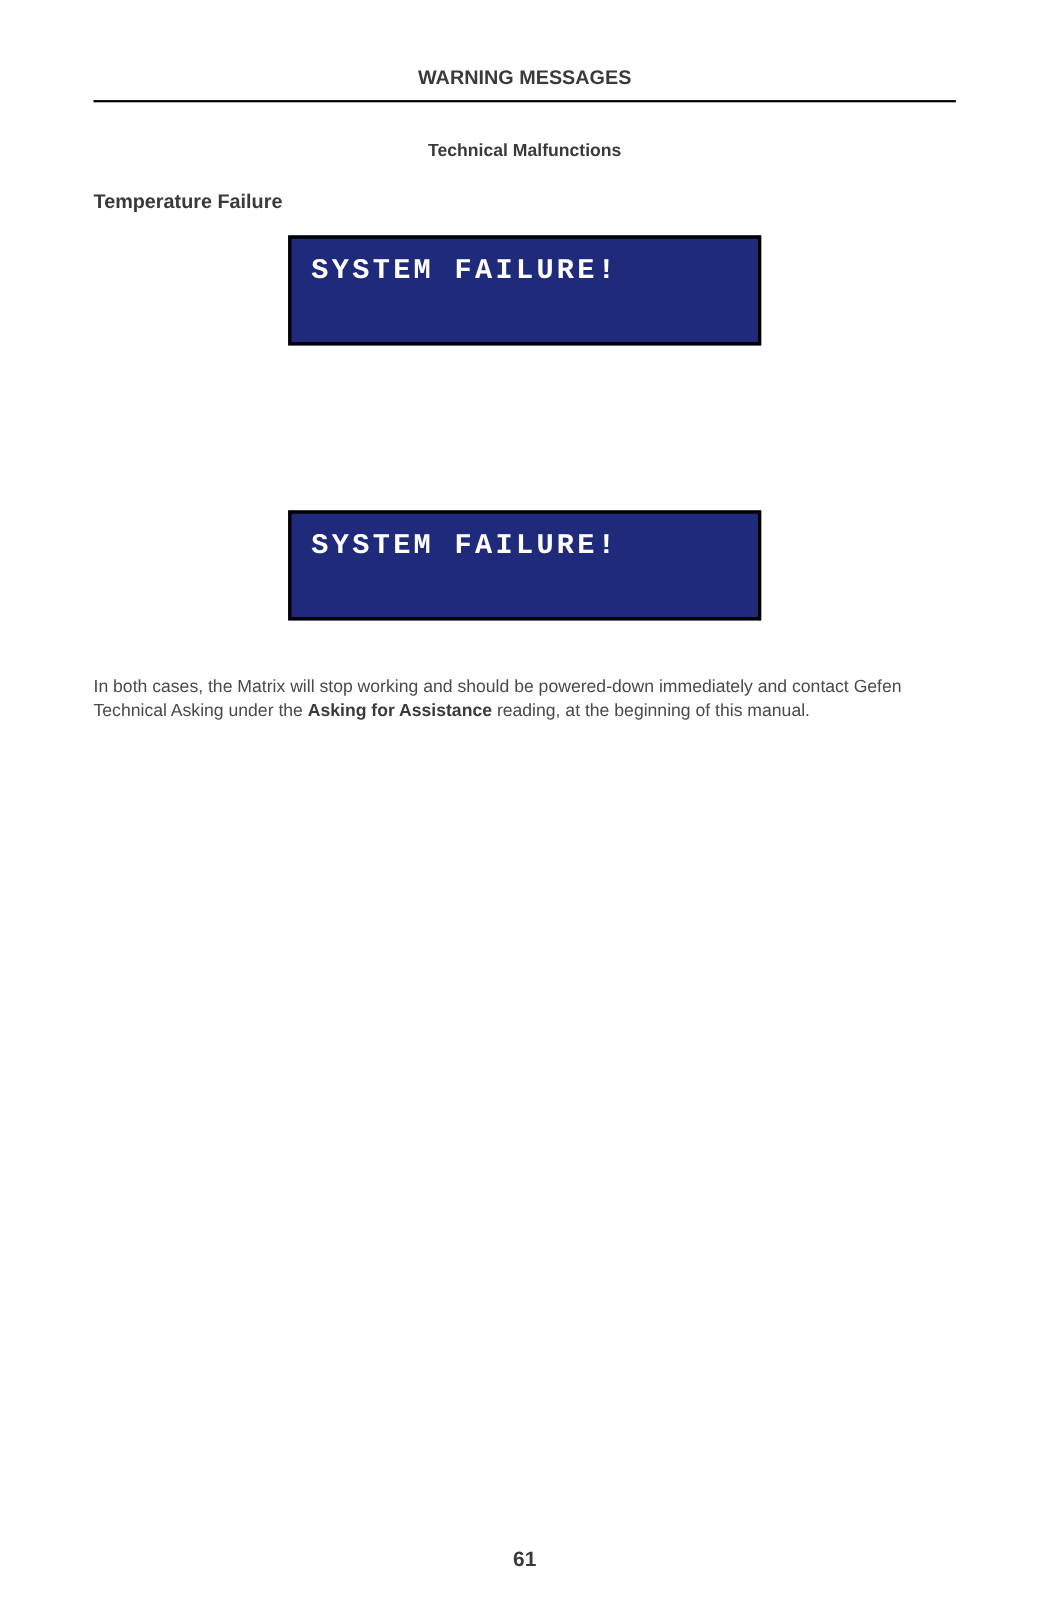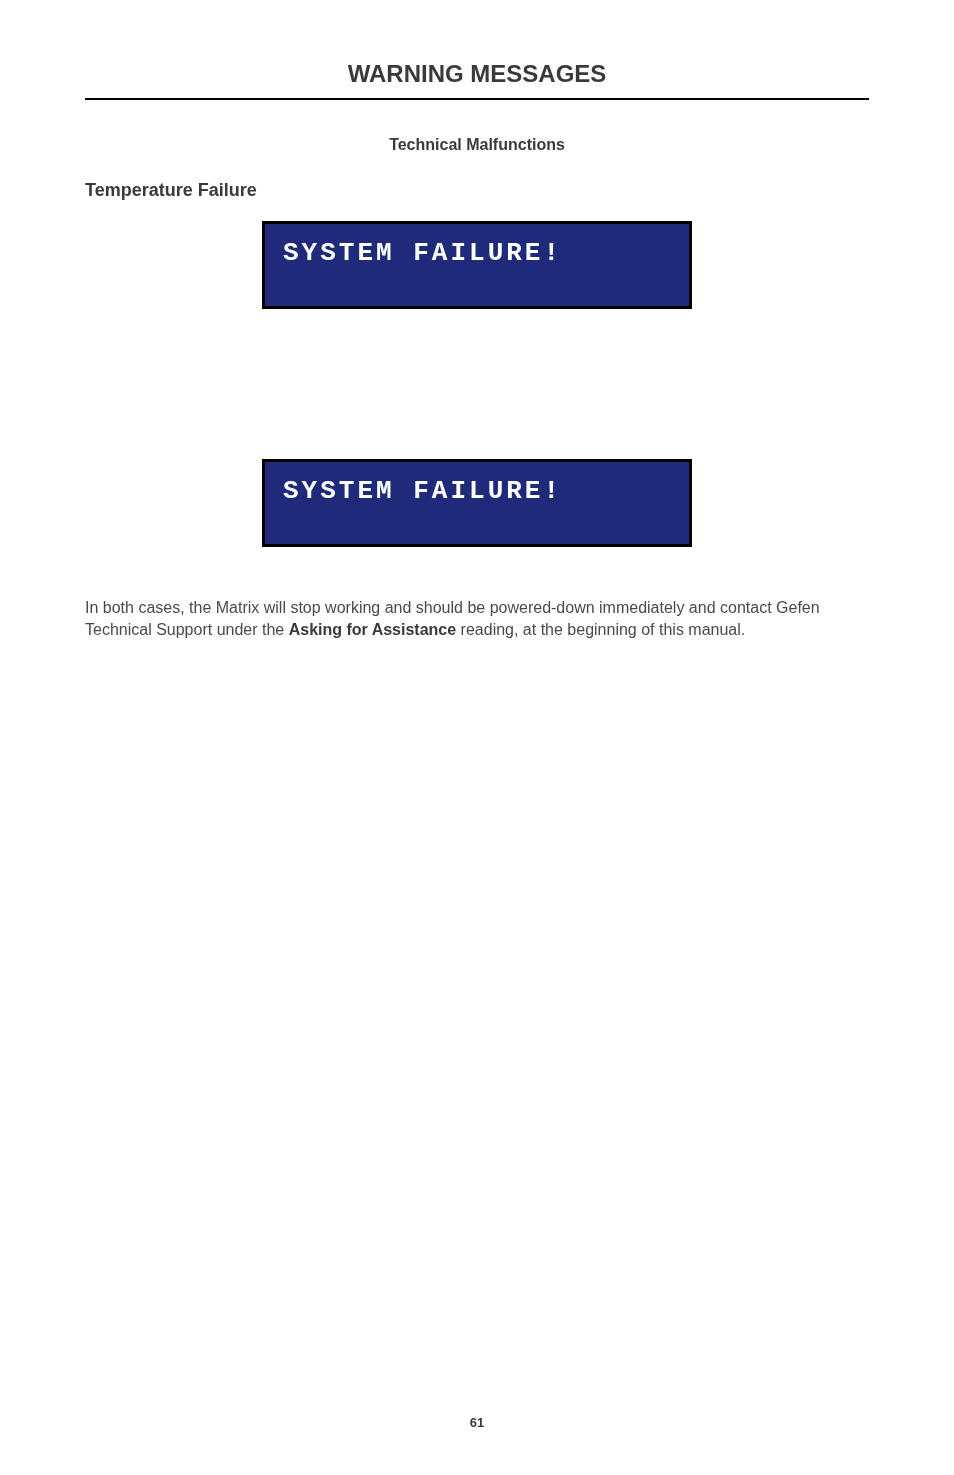--- a/index.html
+++ b/index.html
@@ -13,21 +13,21 @@
       width: 954px;
       height: 1475px;
       position: relative;
       color: #4a4a4a;
     }
     .page {
       padding: 60px 85px 40px 85px;
     }
     .page-title {
       text-align: center;
-      font-size: 24px;
+      font-size: 18px;
       font-weight: bold;
       color: #3a3a3a;
       padding-bottom: 10px;
       border-bottom: 2px solid #000;
       margin-bottom: 36px;
     }
     .subtitle {
       text-align: center;
       font-size: 16px;
       font-weight: bold;
@@ -44,21 +44,21 @@
       font-size: 16px;
       line-height: 1.4;
       color: #4a4a4a;
       margin-bottom: 35px;
     }
     .body-text.final {
       margin-top: 50px;
     }
     .lcm-display {
       width: 430px;
-      height: 88px;
+      height: 100px;
       background: #1f2b7a;
       margin: 0 auto 95px auto;
       border: 3px solid #000;
       padding: 14px 18px;
     }
     .lcm-display.second {
       margin-bottom: 0;
     }
     .lcm-text {
       font-family: "Courier New", monospace;
@@ -71,21 +71,21 @@
     .bold {
       font-weight: bold;
       color: #3a3a3a;
     }
     .page-number {
       position: absolute;
       bottom: 45px;
       left: 0;
       right: 0;
       text-align: center;
-      font-size: 13px;
+      font-size: 19px;
       font-weight: bold;
       color: #3a3a3a;
     }
     .spacer-1 {
       height: 55px;
     }
   </style>
 </head>
 <body>
 
@@ -103,17 +103,17 @@
 
   <div class="spacer-1"></div>
 
 
 
   <div class="lcm-display second">
     <div class="lcm-text">SYSTEM FAILURE!</div>
   </div>
 
   <p class="body-text final">
-    <span>In both cases, the Matrix will stop working and should be powered-down immediately and contact Gefen Technical Support under the </span><span class="bold">Asking for Assistance</span><span> reading, at the beginning of this manual.</span>
+    <span>In both cases, the Matrix will stop working and should be powered-down immediately and contact Gefen Technical Asking under the </span><span class="bold">Asking for Assistance</span><span> reading, at the beginning of this manual.</span>
   </p>
 </div>
 
 <div class="page-number">61</div>
 
 </body></html>

